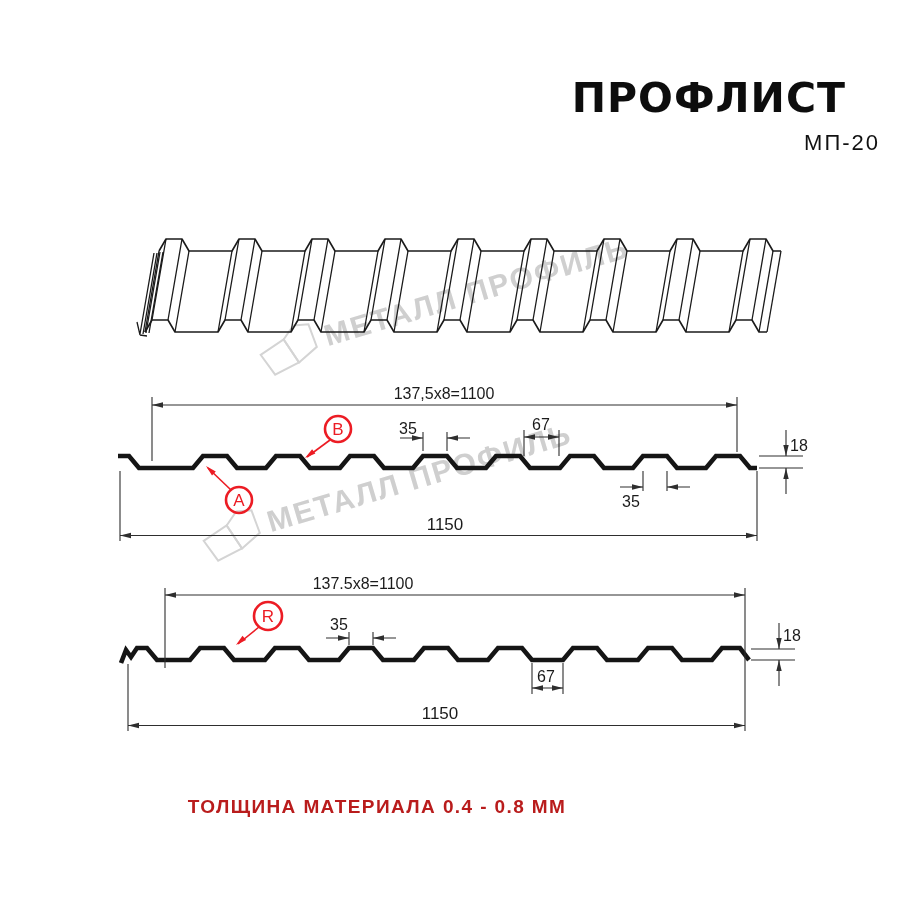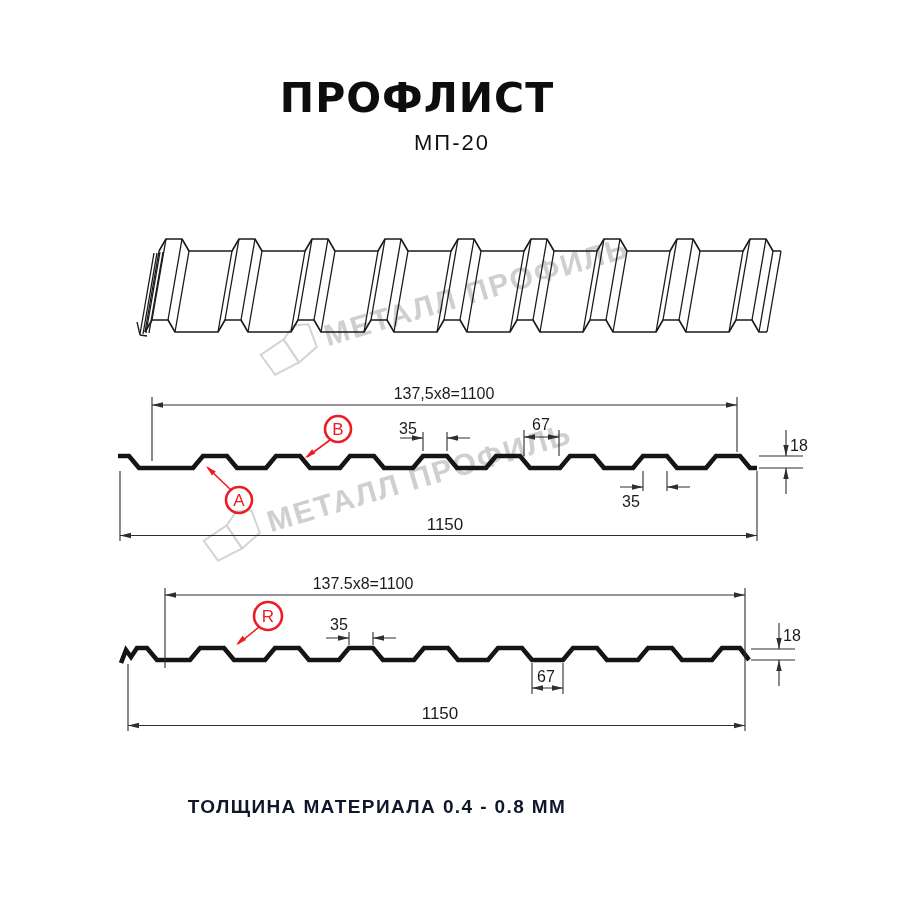--- a/index.html
+++ b/index.html
@@ -1,23 +1,23 @@
 <!DOCTYPE html>
 <html><head>
 <meta charset="utf-8">
 <style>
   html,body{margin:0;padding:0;background:#ffffff;}
   body{width:900px;height:900px;position:relative;overflow:hidden;
        font-family:"Liberation Sans",sans-serif;}
-  .header{position:absolute;top:74px;left:0;width:868px;text-align:center;z-index:3;}
+  .header{position:absolute;top:74px;left:12px;width:868px;text-align:right;z-index:3;}
   .title{font-family:"DejaVu Sans",sans-serif;font-size:41px;font-weight:800;
          letter-spacing:1px;color:#0d0d0d;padding-right:34px;}
   .subtitle{margin-top:8px;font-size:22px;font-weight:500;letter-spacing:2px;color:#111;padding-left:36px;}
   .footer{position:absolute;top:796px;left:0;width:800px;text-align:center;z-index:3;
-          font-size:19px;font-weight:600;letter-spacing:1.4px;color:#0f172a;padding-right:46px;box-sizing:border-box;}
+          font-size:19px;font-weight:600;letter-spacing:1.4px;color:#b91c1c;padding-right:46px;box-sizing:border-box;}
   .watermark{position:absolute;display:flex;align-items:center;gap:9px;z-index:1;
              transform:rotate(-16.5deg);transform-origin:0 50%;white-space:nowrap;}
   .wm-1{left:253px;top:330px;}
   .wm-2{left:196px;top:516px;}
   .wm-text{font-size:30px;font-weight:700;letter-spacing:2px;color:#cfcfcf;}
   #diagram{position:absolute;left:0;top:0;z-index:2;}
   .thick{stroke:#151515;stroke-width:4.6;fill:none;stroke-linejoin:miter;}
   .edge3d{stroke:#1b1b1b;stroke-width:1.6;fill:none;stroke-linejoin:round;}
   .line3d{stroke:#1b1b1b;stroke-width:1.3;fill:none;}
   .dim{stroke:#2e2e2e;stroke-width:1.1;fill:none;}

